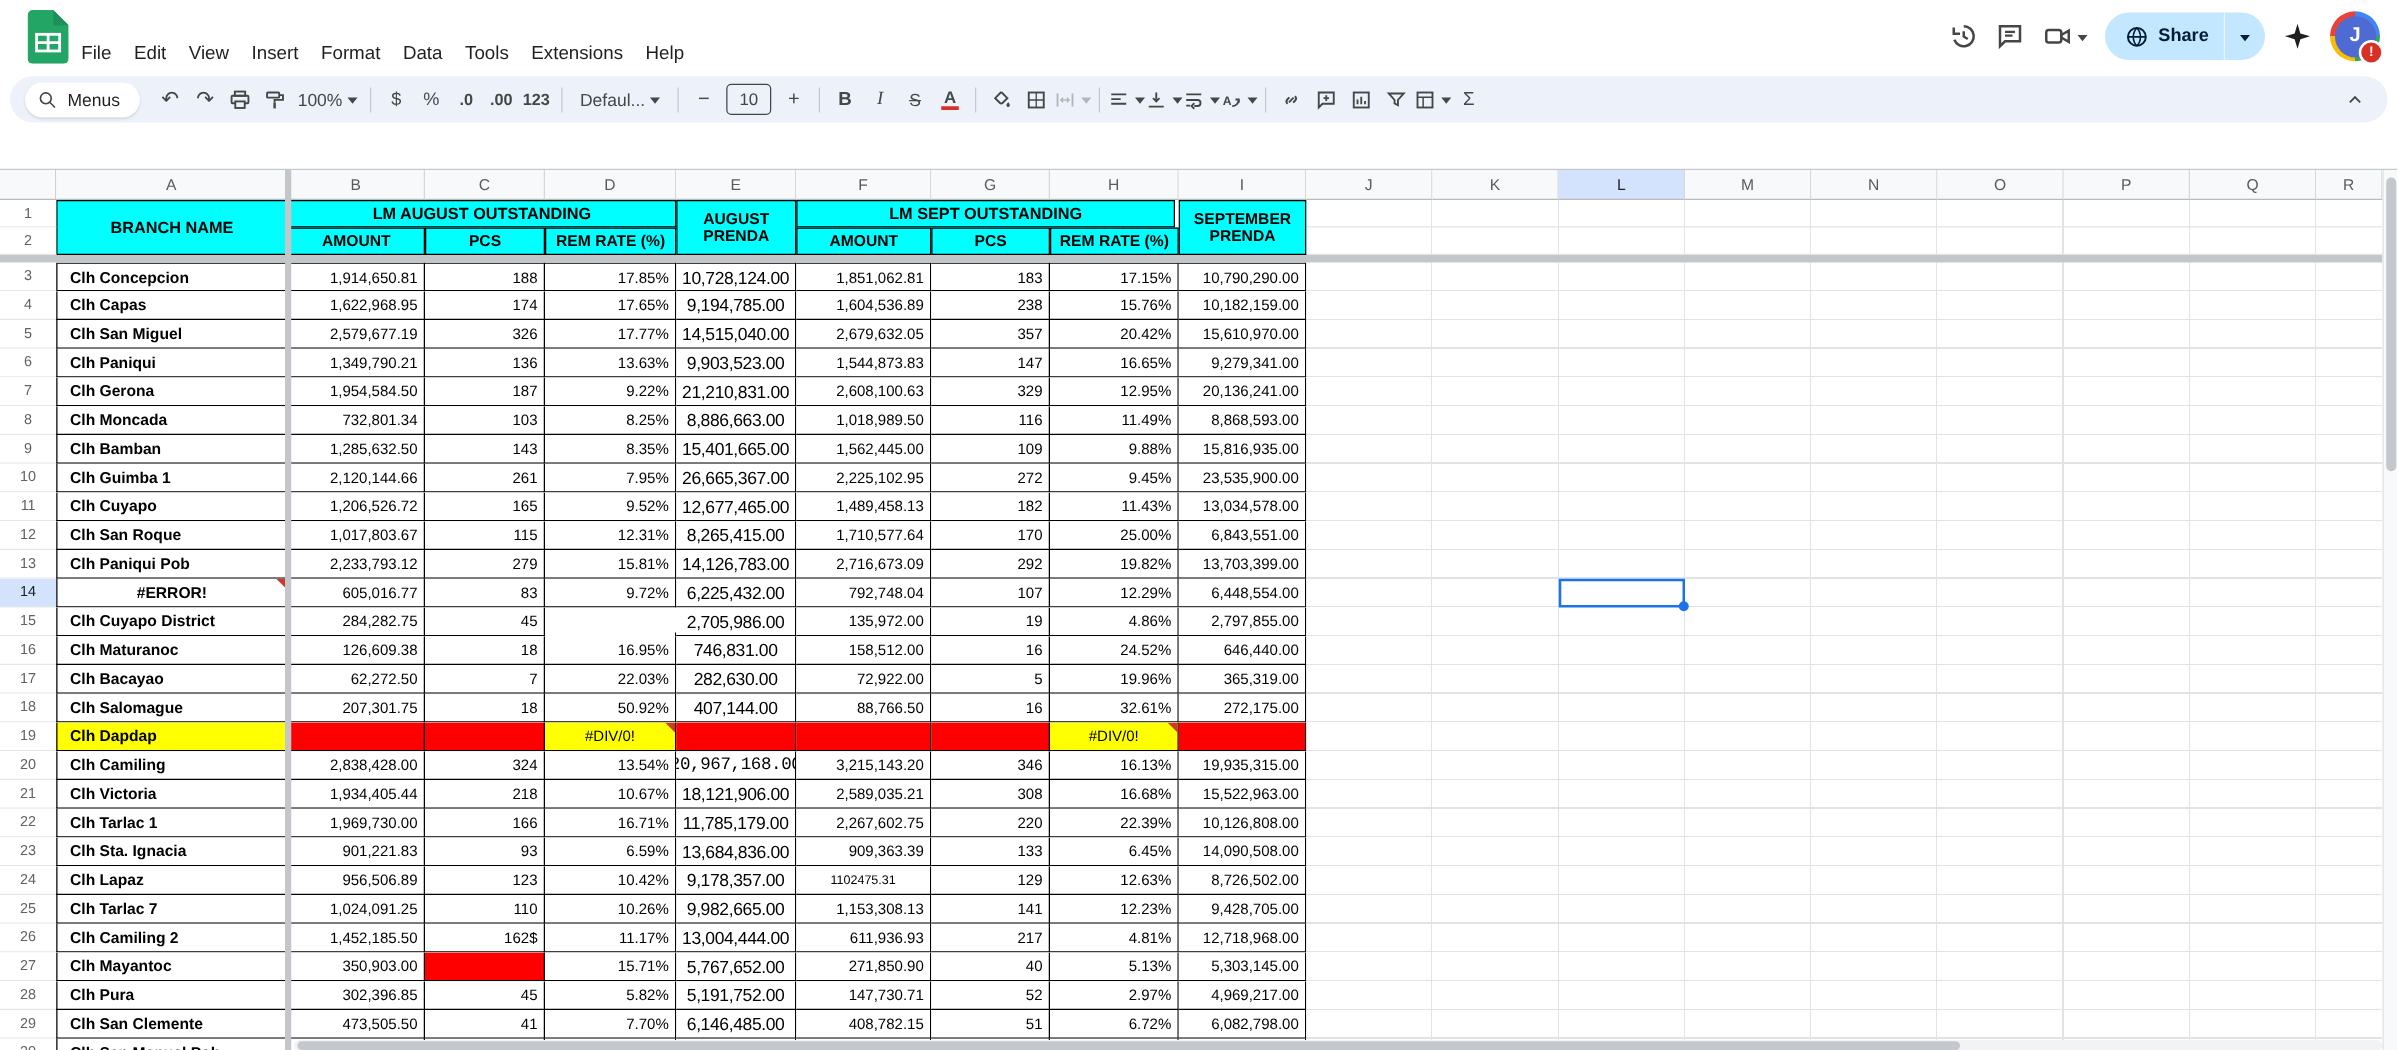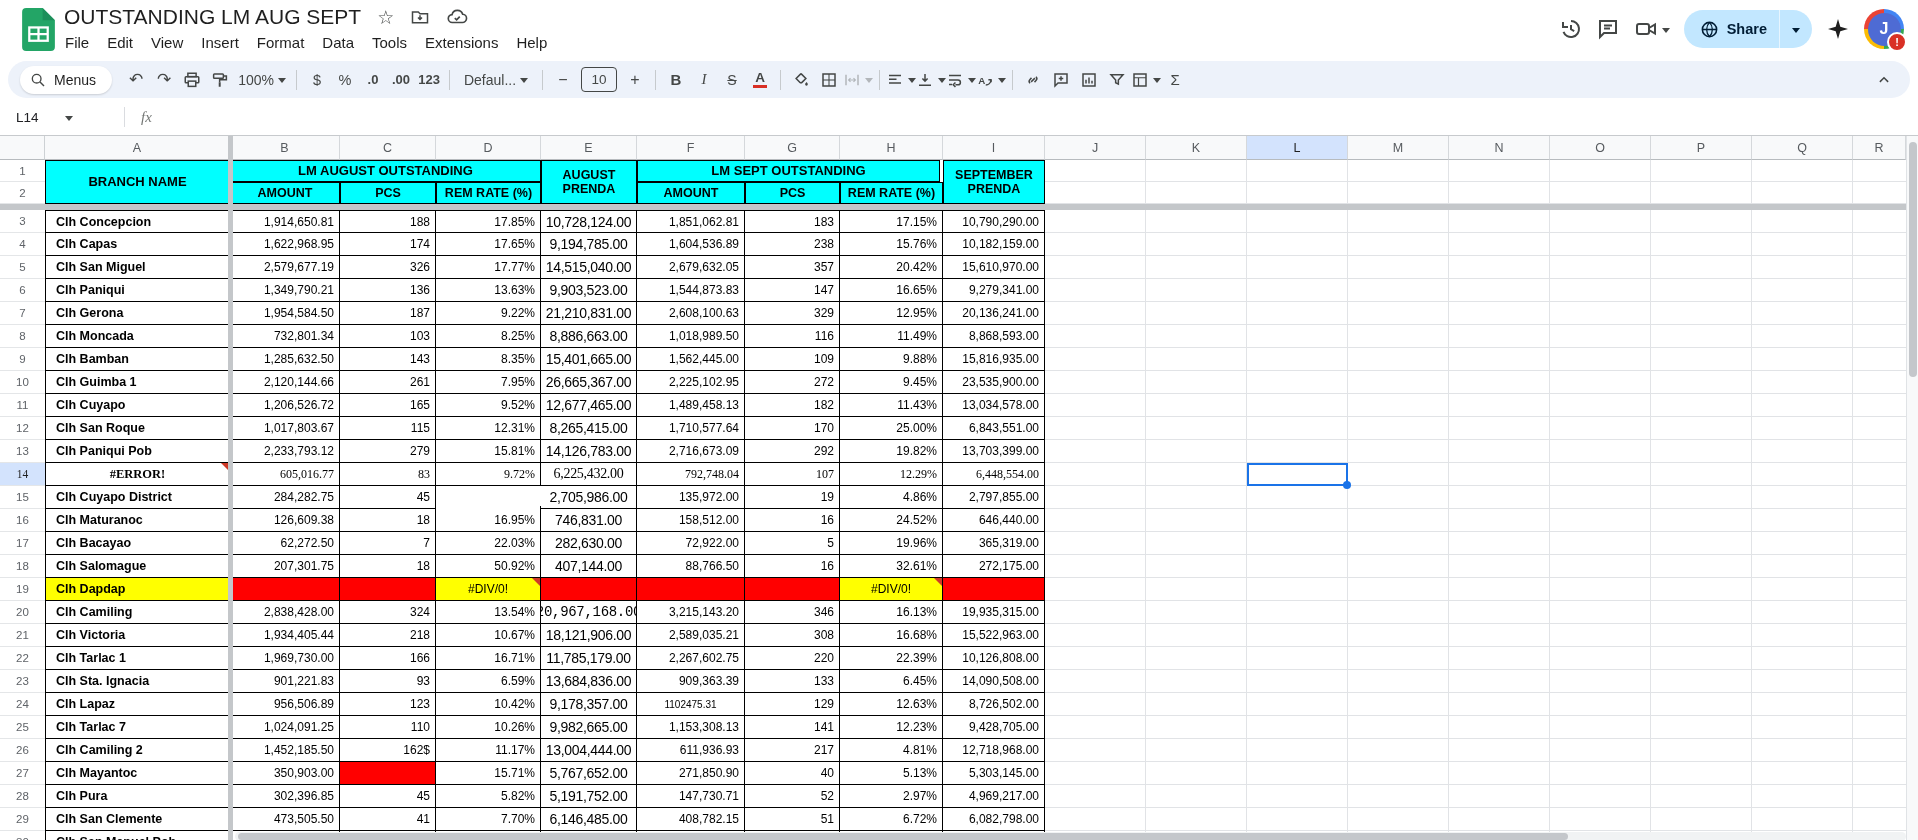--- a/index.html
+++ b/index.html
@@ -115,36 +115,20 @@
 <div id="app">
 
   <div id="topbar">
     <svg id="logo" viewBox="0 0 32 42">
       <path d="M20 0H4a4 4 0 0 0-4 4v34a4 4 0 0 0 4 4h24a4 4 0 0 0 4-4V12z" fill="#23a566"></path>
       <path d="M20 0l12 12H20z" fill="#1c8f5a"></path>
       <rect x="7" y="19" width="18" height="13" fill="none" stroke="#fff" stroke-width="2.2"></rect>
       <line x1="7" y1="25.5" x2="25" y2="25.5" stroke="#fff" stroke-width="2.2"></line>
       <line x1="16" y1="19" x2="16" y2="32" stroke="#fff" stroke-width="2.2"></line>
     </svg>
-    <div id="title-row">
-      <span id="doc-title">OUTSTANDING LM AUG SEPT</span>
-      <span class="t-ico" style="font-size:19px;">☆</span>
-      <span class="t-ico">
-        <svg width="20" height="20" viewBox="0 0 24 24">
-            <path d="M3 6h7l2 2h9v11H3z" fill="none" stroke="currentColor" stroke-width="1.8"></path>
-            <path d="M12 10v5M9.6 12.6L12 15l2.4-2.4" stroke="currentColor" stroke-width="1.8" fill="none"></path>
-          </svg>
-      </span>
-      <span class="t-ico">
-        <svg width="22" height="22" viewBox="0 0 24 24">
-            <path d="M7 18a4.3 4.3 0 0 1-.4-8.6A6 6 0 0 1 18.2 9 4 4 0 0 1 17.6 18z" fill="none" stroke="currentColor" stroke-width="1.8"></path>
-            <path d="M9.6 13.2l2 2 3.4-3.6" stroke="currentColor" stroke-width="1.8" fill="none"></path>
-          </svg>
-      </span>
-    </div>
     <div id="menu-row">
         <span class="menu-item">File</span>
         <span class="menu-item">Edit</span>
         <span class="menu-item">View</span>
         <span class="menu-item">Insert</span>
         <span class="menu-item">Format</span>
         <span class="menu-item">Data</span>
         <span class="menu-item">Tools</span>
         <span class="menu-item">Extensions</span>
         <span class="menu-item">Help</span>
@@ -333,29 +317,20 @@
       <span class="caret"></span>
     </span>
     <span class="ti" style="font-size:15px;">Σ</span>
     <span class="ti" id="tb-collapse">
       <svg width="18" height="18" viewBox="0 0 24 24">
           <path d="M6.5 14.5L12 9l5.5 5.5" fill="none" stroke="currentColor" stroke-width="2"></path>
         </svg>
     </span>
   </div>
 
-  <div id="fbar">
-    <span id="namebox">
-      <span>L14</span>
-      <span class="caret" style="color:#444746;margin-left:26px;"></span>
-    </span>
-    <span id="fb-div"></span>
-    <span id="fx-label">fx</span>
-    <span style="flex:1;height:100%;"></span>
-  </div>
 
   <div id="grid">
     <div id="empty-head">
         <div class="eh-row"></div>
         <div class="eh-row"></div>
       </div>
     <div id="empty-data"></div>
     <div id="corner"></div>
     <div id="colheads">
         <div class="col-h" style="left: 45px; width: 185px;">A</div>
@@ -518,21 +493,21 @@
           <div class="cell c-name" style="width: 185px;">Clh Paniqui Pob</div>
           <div class="cell c-num" style="width: 110px;">2,233,793.12</div>
           <div class="cell c-num" style="width: 96px;">279</div>
           <div class="cell c-num" style="width: 105px;">15.81%</div>
           <div class="cell c-prenda" style="width: 96px;">14,126,783.00</div>
           <div class="cell c-num" style="width: 108px;">2,716,673.09</div>
           <div class="cell c-num" style="width: 95px;">292</div>
           <div class="cell c-num" style="width: 103px;">19.82%</div>
           <div class="cell c-num" style="width: 102px;">13,703,399.00</div>
         </div>
-        <div class="drow" style="top: 327px; height: 23px; font-family: Liberation Serif, serif;">
+        <div class="drow" style="top: 327px; height: 23px;">
           <div class="gut sel">14</div>
           <div class="cell c-name c-ctr" style="width: 185px;">#ERROR!<span class="note"></span></div>
           <div class="cell c-num" style="width: 110px;">605,016.77</div>
           <div class="cell c-num" style="width: 96px;">83</div>
           <div class="cell c-num" style="width: 105px;">9.72%</div>
           <div class="cell c-prenda" style="width: 96px;">6,225,432.00</div>
           <div class="cell c-num" style="width: 108px;">792,748.04</div>
           <div class="cell c-num" style="width: 95px;">107</div>
           <div class="cell c-num" style="width: 103px;">12.29%</div>
           <div class="cell c-num" style="width: 102px;">6,448,554.00</div>

